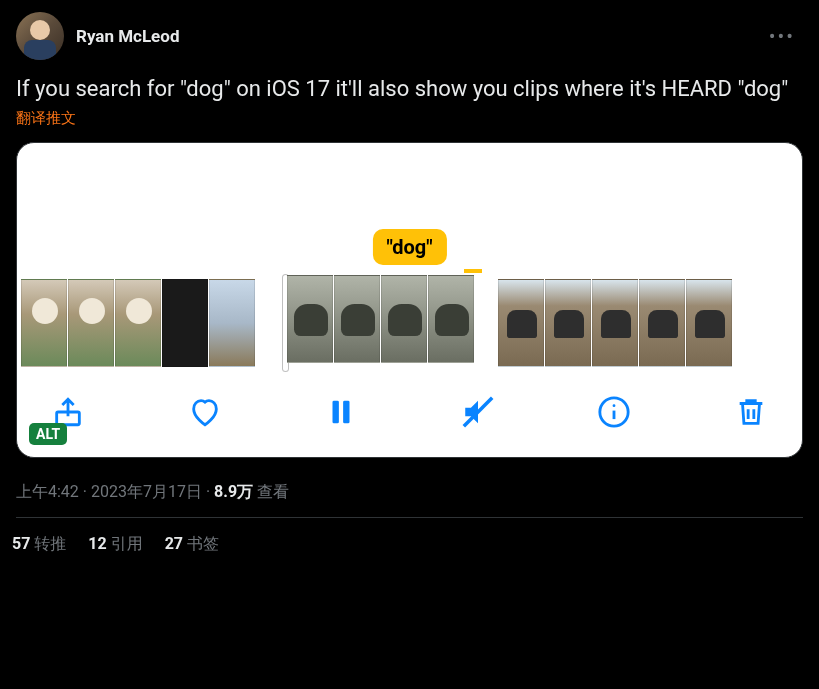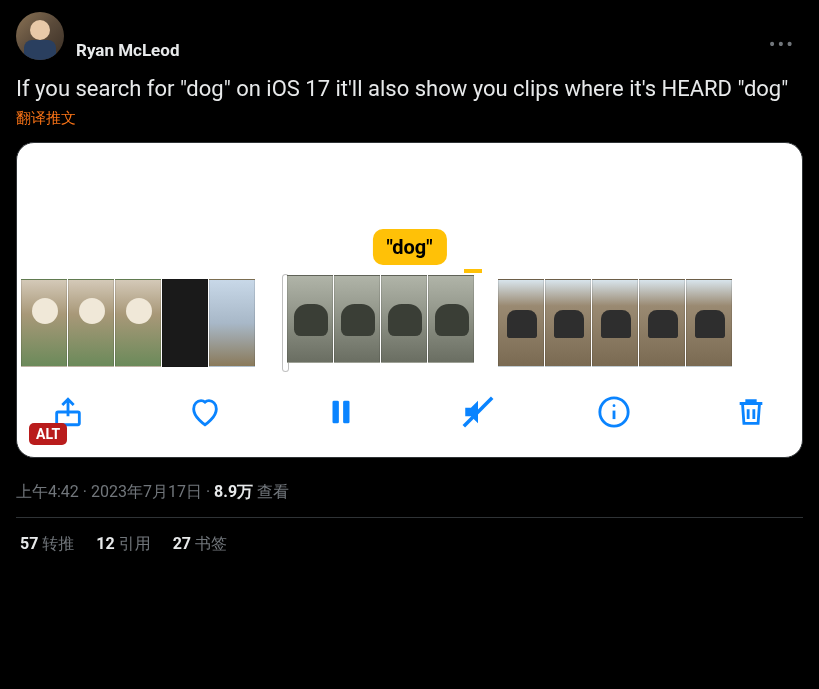--- a/index.html
+++ b/index.html
@@ -9,21 +9,21 @@
     font-family: -apple-system, BlinkMacSystemFont, "Segoe UI", Roboto, Helvetica, Arial, sans-serif;
     width: 819px;
     height: 689px;
     overflow: hidden;
   }
   .tweet {
     padding: 12px 16px 0 16px;
   }
   .header {
     display: flex;
-    align-items: flex-end;
+    align-items: center;
     gap: 12px;
   }
   .avatar {
     width: 48px;
     height: 48px;
     border-radius: 50%;
     background: linear-gradient(135deg, #8b7355 0%, #5a4a3a 50%, #3a2f25 100%);
     position: relative;
     overflow: hidden;
     flex-shrink: 0;
@@ -181,41 +181,41 @@
   .tb-icon {
     width: 34px;
     height: 34px;
     color: #0a84ff;
     cursor: pointer;
   }
   .alt-badge {
     position: absolute;
     bottom: 12px;
     left: 12px;
-    background: #b91c1c;
+    background: #15803d;
     color: #fff;
     font-size: 14px;
     font-weight: 700;
     padding: 3px 7px;
     border-radius: 5px;
   }
   .meta {
     margin-top: 24px;
     color: #71767b;
     font-size: 16px;
   }
   .meta strong { color: #e7e9ea; font-weight: 700; }
   .divider {
     border-top: 1px solid #2f3336;
     margin-top: 14px;
   }
   .stats {
     display: flex;
     gap: 22px;
-    padding: 16px 16px 0 20px;
+    padding: 16px 16px 0 12px;
     color: #71767b;
     font-size: 16px;
   }
   .stats strong { color: #e7e9ea; font-weight: 700; }
 </style>
 </head>
 <body>
 
 <div class="tweet">
 

